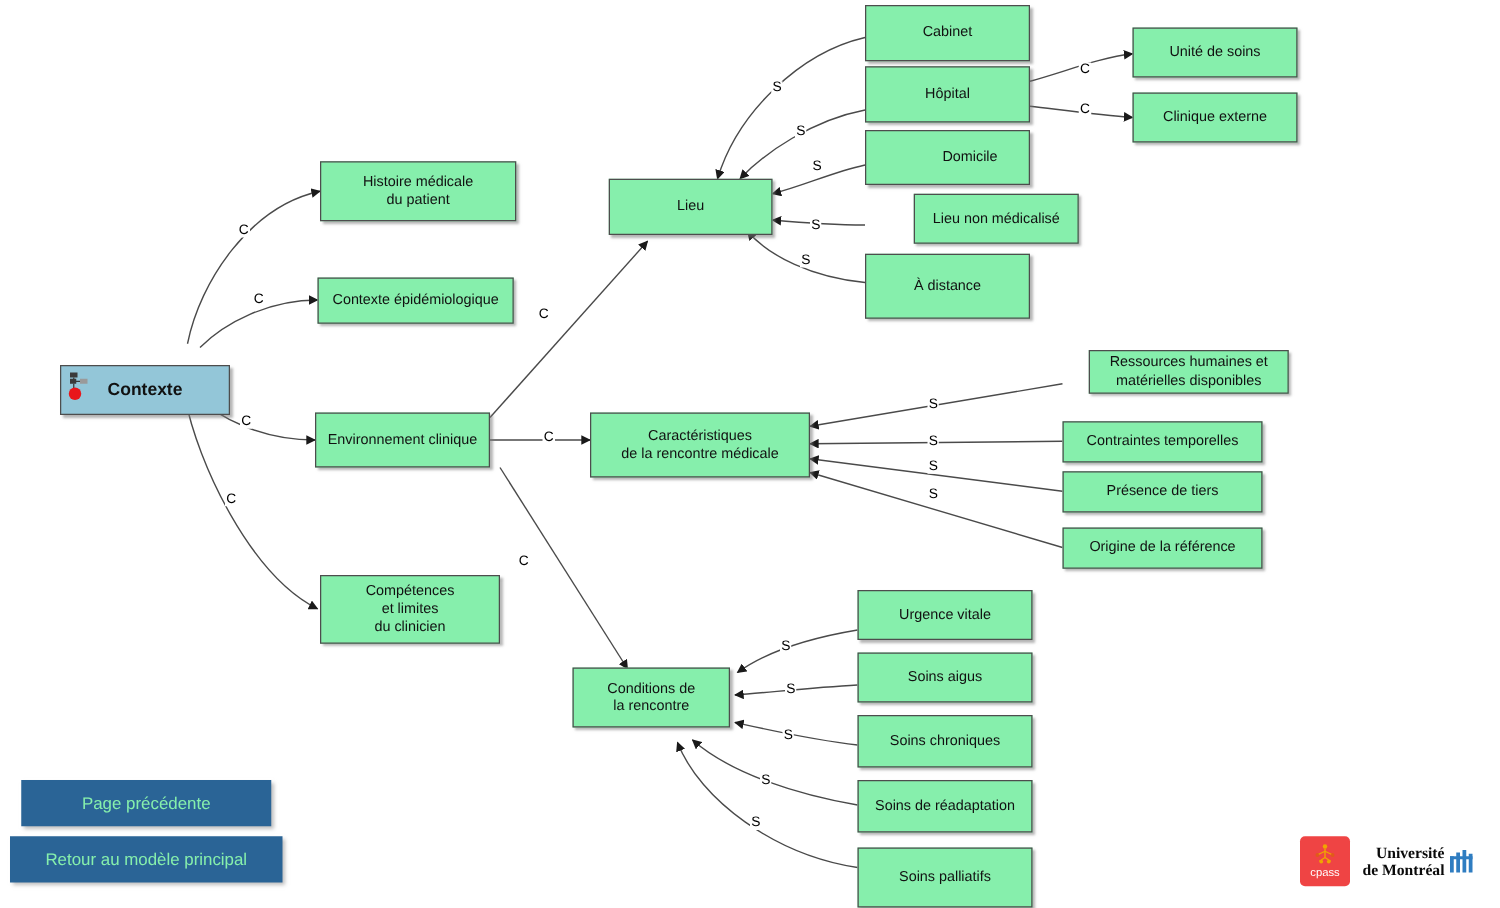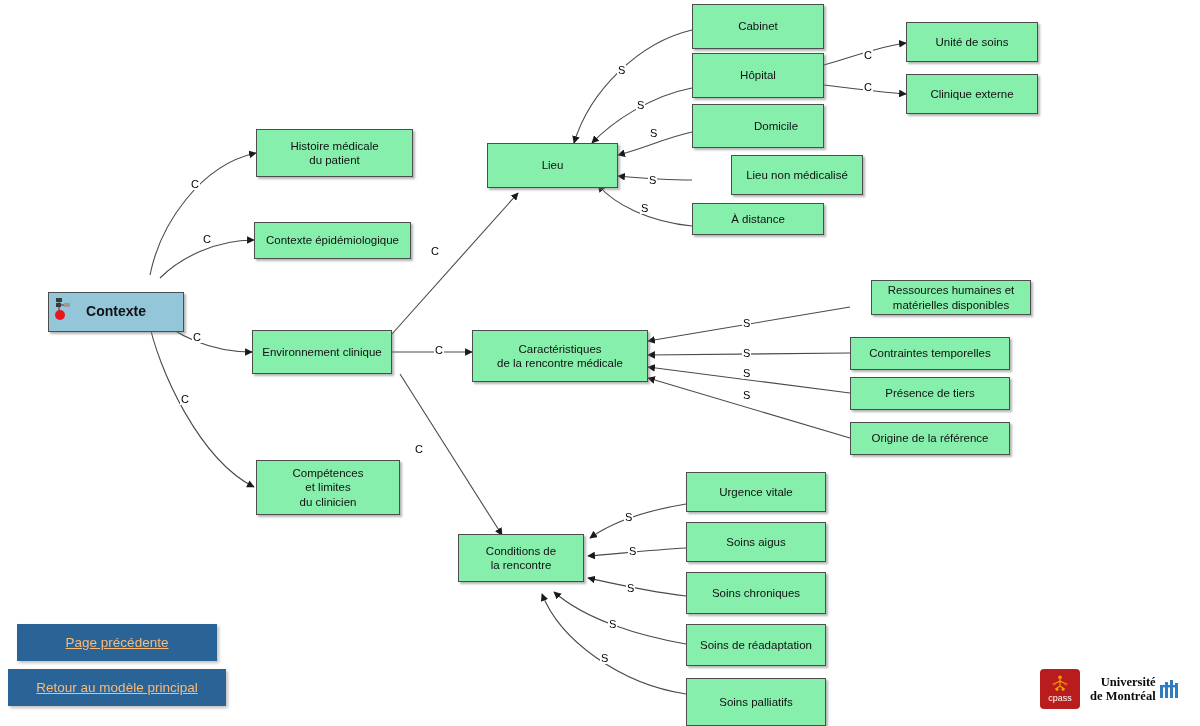--- a/index.html
+++ b/index.html
@@ -49,34 +49,33 @@
     background:#ffffff;
     padding:0 1px;
     line-height:1;
     font-family:"Liberation Sans", sans-serif;
   }
 
   .btn{
     position:absolute;
     box-sizing:border-box;
     background:#2a6496;
-    color:#fdba74;
+    color:#86efac;
     border:none;
     font-size:13.5px;
     font-family:"Liberation Sans", sans-serif;
     display:flex;align-items:center;justify-content:center;
     box-shadow:2px 2px 3px rgba(150,150,150,.6);
     cursor:pointer;
-    text-decoration:underline;
   }
 
   
   #logos{position:absolute;left:1040px;top:664px;width:155px;height:50px;display:flex;align-items:center;gap:10px;}
   .cpass-logo{
-    width:40px;height:40px;background:#b91c1c;border-radius:4px;
+    width:40px;height:40px;background:#ef4444;border-radius:4px;
     display:flex;flex-direction:column;align-items:center;justify-content:center;
     color:#ffffff;font-size:9px;font-family:"Liberation Sans", sans-serif;
   }
   .cpass-mark{width:18px;height:17px;margin-bottom:1px;}
   .udem{display:flex;align-items:center;gap:3px;}
   .udem-text{
     font-family:"Liberation Serif", serif;
     font-weight:bold;font-size:12.5px;color:#0a0a0a;line-height:1.15;text-align:right;
   }
   .udem-mark{width:22px;height:20px;}
@@ -183,21 +182,21 @@
   </div>
 
   <div class="node" style="left:692px;top:104px;width:132px;height:44px;padding-left:40px;">
     <span class="lbl">Domicile</span>
   </div>
 
   <div class="node" style="left:692px;top:155px;width:132px;height:40px;margin-left:39px;">
     <span class="lbl">Lieu non médicalisé</span>
   </div>
 
-  <div class="node" style="left:692px;top:203px;width:132px;height:32px;">
+  <div class="node" style="left:692px;top:203px;width:132px;height:52px;">
     <span class="lbl">À distance</span>
   </div>
 
   <div class="node" style="left:906px;top:22px;width:132px;height:40px;">
     <span class="lbl">Unité de soins</span>
   </div>
 
   <div class="node" style="left:906px;top:74px;width:132px;height:40px;">
     <span class="lbl">Clinique externe</span>
   </div>

